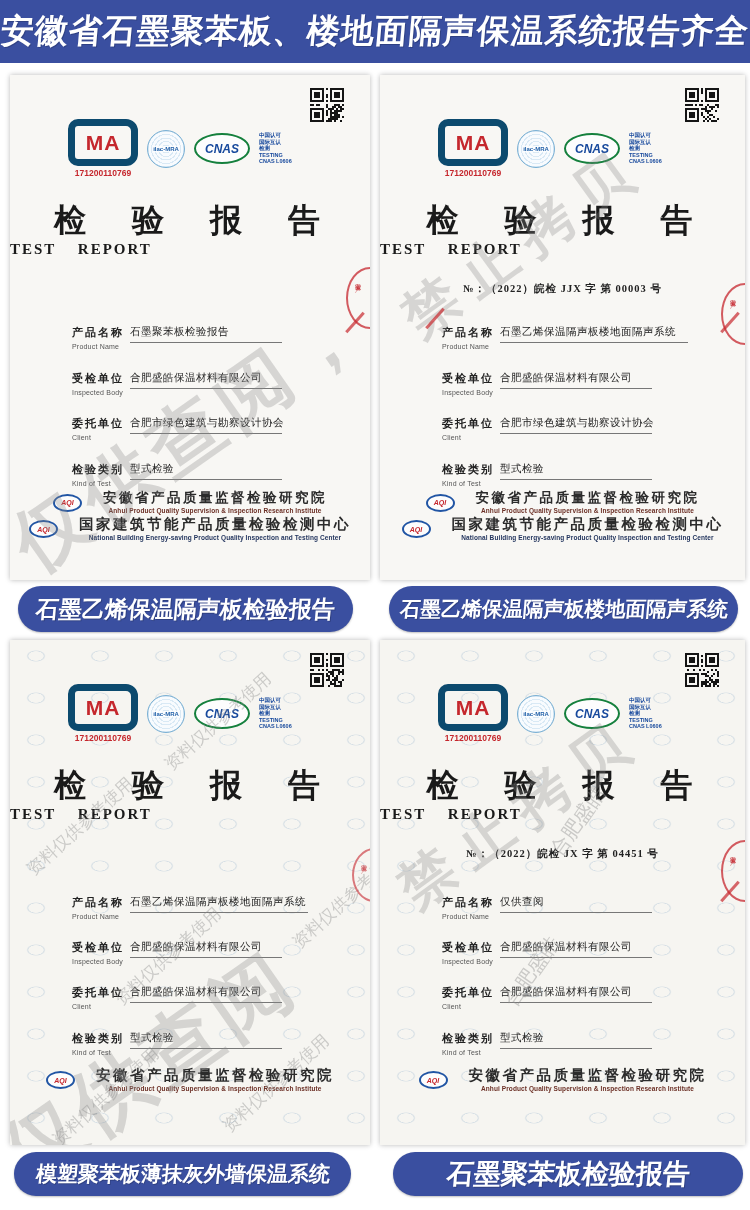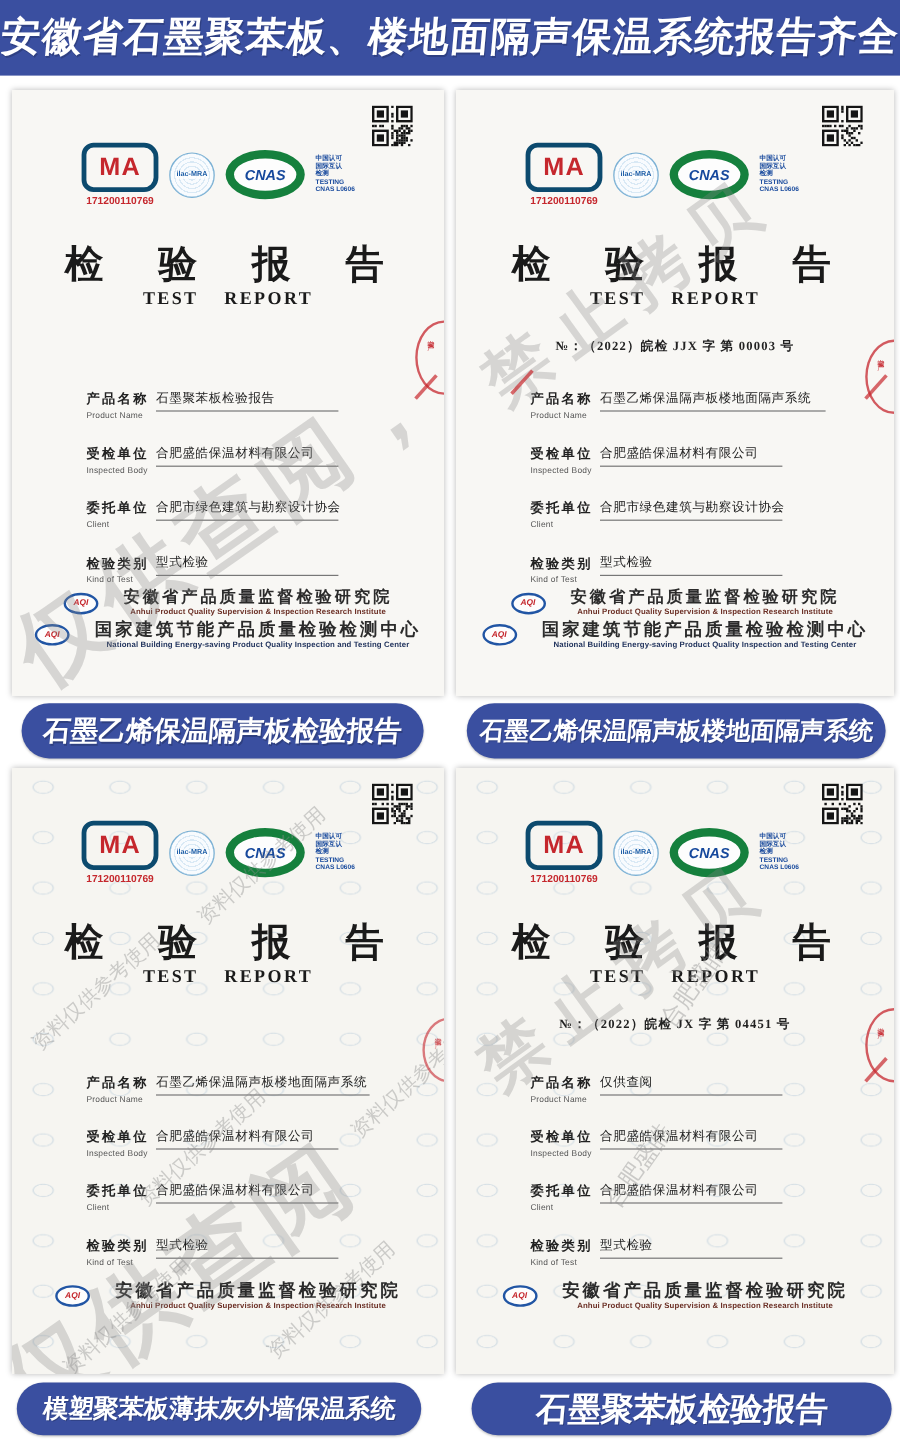--- a/index.html
+++ b/index.html
@@ -17,40 +17,40 @@
          font-family:"Liberation Serif","DejaVu Serif",serif;}
   .panel.cool{background:#f6f5f1;}
   .tiled::before{content:"";position:absolute;inset:0;
       background-image:radial-gradient(ellipse 13px 8px at 26px 16px, rgba(255,255,255,0) 56%, rgba(150,180,205,.34) 62%, rgba(255,255,255,0) 74%);
       background-size:64px 42px;pointer-events:none;}
 
   .qr{position:absolute;right:26px;top:13px;width:34px;height:34px;}
 
   .logos{position:absolute;left:58px;top:44px;display:flex;align-items:center;gap:9px;}
   .cma{display:flex;flex-direction:column;align-items:center;}
-  .cma-mark{width:56px;height:33px;border:4px solid #0c4a6e;border-radius:10px 12px 12px 10px;
+  .cma-mark{width:56px;height:33px;border:7px solid #0c4a6e;border-radius:10px 12px 12px 10px;
             display:flex;align-items:center;justify-content:center;background:transparent;}
   .cma-mark span{color:#c5272d;font-weight:bold;font-size:21px;letter-spacing:1px;
                  font-family:"Liberation Sans",sans-serif;}
   .cma-num{color:#c5272d;font-size:8.5px;font-weight:bold;margin-top:2px;font-family:"Liberation Sans",sans-serif;}
   .ilac{width:36px;height:36px;border-radius:50%;border:1px solid #7ab0d4;position:relative;
         background:repeating-radial-gradient(circle at 50% 50%, #d9e9f5 0 1px, #f8fbfe 1px 3.5px);
         display:flex;align-items:center;justify-content:center;}
   .ilac span{font-size:6px;font-weight:bold;color:#1f5fa8;background:rgba(255,255,255,.7);
              font-family:"Liberation Sans",sans-serif;}
-  .cnas{width:52px;height:27px;border:7px solid #15803d;border-radius:50%;
+  .cnas{width:52px;height:27px;border:2px solid #15803d;border-radius:50%;
         display:flex;align-items:center;justify-content:center;background:#fdfdfd;}
   .cnas span{color:#16489c;font-weight:bold;font-style:italic;font-size:12px;
              font-family:"Liberation Sans",sans-serif;}
   .cnas-side{display:flex;flex-direction:column;justify-content:center;line-height:6.5px;}
   .cnas-side span{font-size:5.5px;color:#16489c;font-weight:bold;font-family:"Liberation Sans",sans-serif;}
 
   .title-cn{position:absolute;left:0;right:0;top:124px;text-align:center;color:#1a1a1a;
             font-size:32px;font-weight:bold;letter-spacing:6px;word-spacing:26px;}
-  .title-en{position:absolute;left:0;right:0;top:166px;text-align:center;color:#1a1a1a;
+  .title-en{position:absolute;left:0;right:0;top:166px;color:#1a1a1a;
             font-size:15px;font-weight:bold;letter-spacing:2px;word-spacing:16px;}
   .report-no{position:absolute;left:0;right:0;top:207px;text-align:center;color:#222;
              font-size:10.5px;font-weight:bold;letter-spacing:1px;}
 
   .field{position:absolute;left:62px;right:50px;height:32px;}
   .f-cn{font-size:11px;font-weight:bold;color:#222;letter-spacing:2px;}
   .f-en{font-size:7px;color:#555;margin-top:3px;letter-spacing:0.2px;font-family:"Liberation Sans",sans-serif;}
   .f-val{position:absolute;left:58px;top:0px;width:152px;border-bottom:1px solid #777;
          font-size:10.5px;color:#222;white-space:nowrap;padding-bottom:3px;letter-spacing:0.5px;}
 

